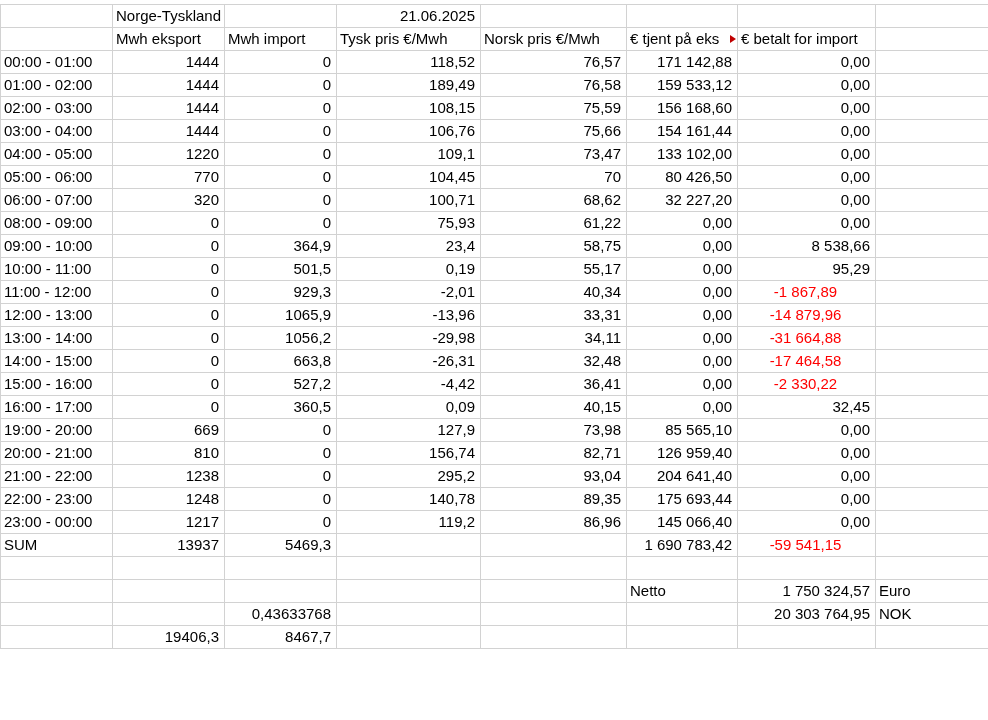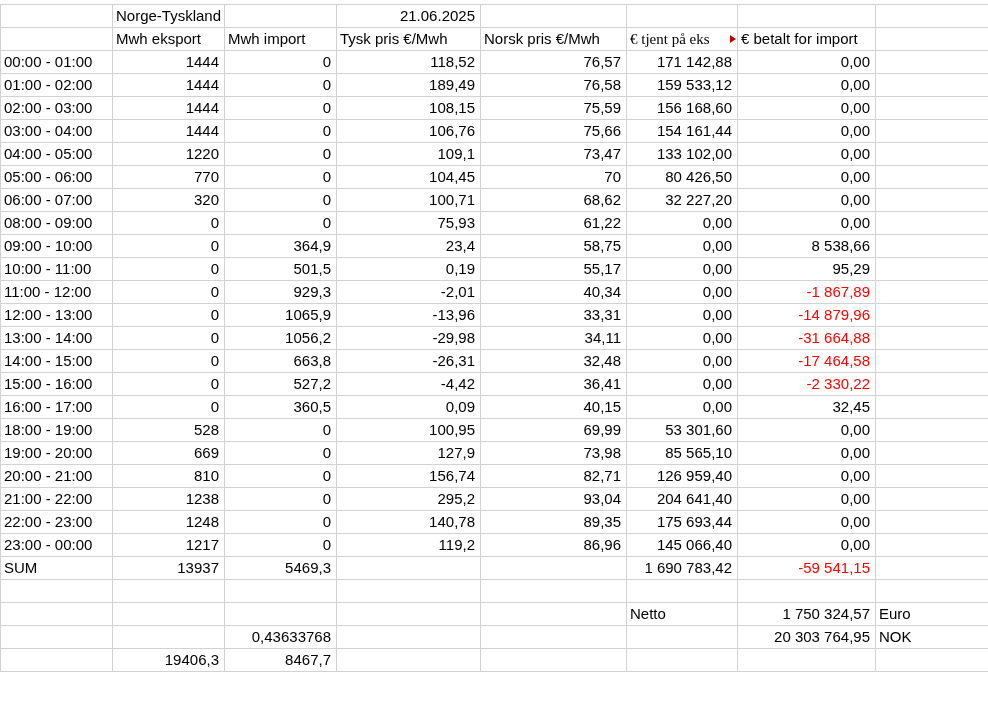--- a/index.html
+++ b/index.html
@@ -22,22 +22,22 @@
     border: 1px solid #d2d2d2;
     height: 22px;
     line-height: 22px;
     padding: 0 5px 0 3px;
     white-space: nowrap;
     overflow: hidden;
     vertical-align: middle;
   }
   td.al { text-align: left; }
   td.ar { text-align: right; }
-  td.neg { color: #ff0000; }
-  td.trunc { position: relative; padding-right: 9px; font-family: Liberation Serif, serif; }
+  td.neg { color: #ff0000; text-align: center; }
+  td.trunc { position: relative; padding-right: 9px; }
   .overflow-marker {
     position: absolute;
     right: 1px; top: 50%;
     margin-top: -4px;
     width: 0; height: 0;
     border-left: 6px solid #c00000;
     border-top: 4px solid transparent;
     border-bottom: 4px solid transparent;
   }
 </style>
@@ -235,30 +235,20 @@
     <td class="al">16:00 - 17:00</td>
     <td class="ar">0</td>
     <td class="ar">360,5</td>
     <td class="ar">0,09</td>
     <td class="ar">40,15</td>
     <td class="ar">0,00</td>
     <td class="ar">32,45</td>
     <td class="al"></td>
   </tr>
         <tr>
-    <td class="al">18:00 - 19:00</td>
-    <td class="ar">528</td>
-    <td class="ar">0</td>
-    <td class="ar">100,95</td>
-    <td class="ar">69,99</td>
-    <td class="ar">53 301,60</td>
-    <td class="ar">0,00</td>
-    <td class="al"></td>
-  </tr>
-        <tr>
     <td class="al">19:00 - 20:00</td>
     <td class="ar">669</td>
     <td class="ar">0</td>
     <td class="ar">127,9</td>
     <td class="ar">73,98</td>
     <td class="ar">85 565,10</td>
     <td class="ar">0,00</td>
     <td class="al"></td>
   </tr>
         <tr>

